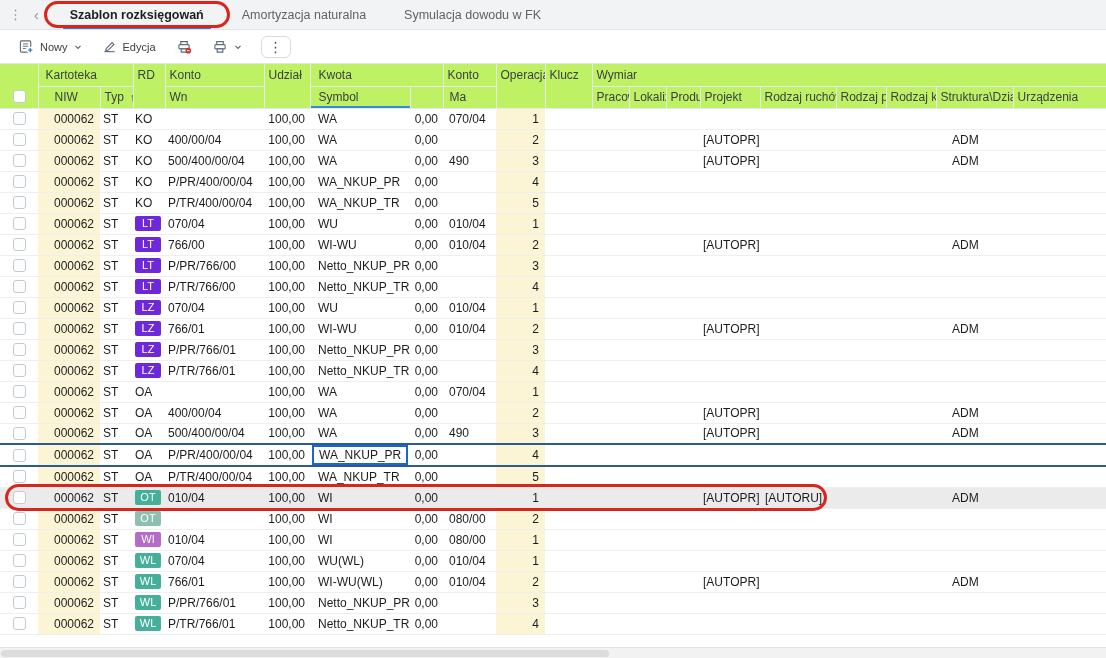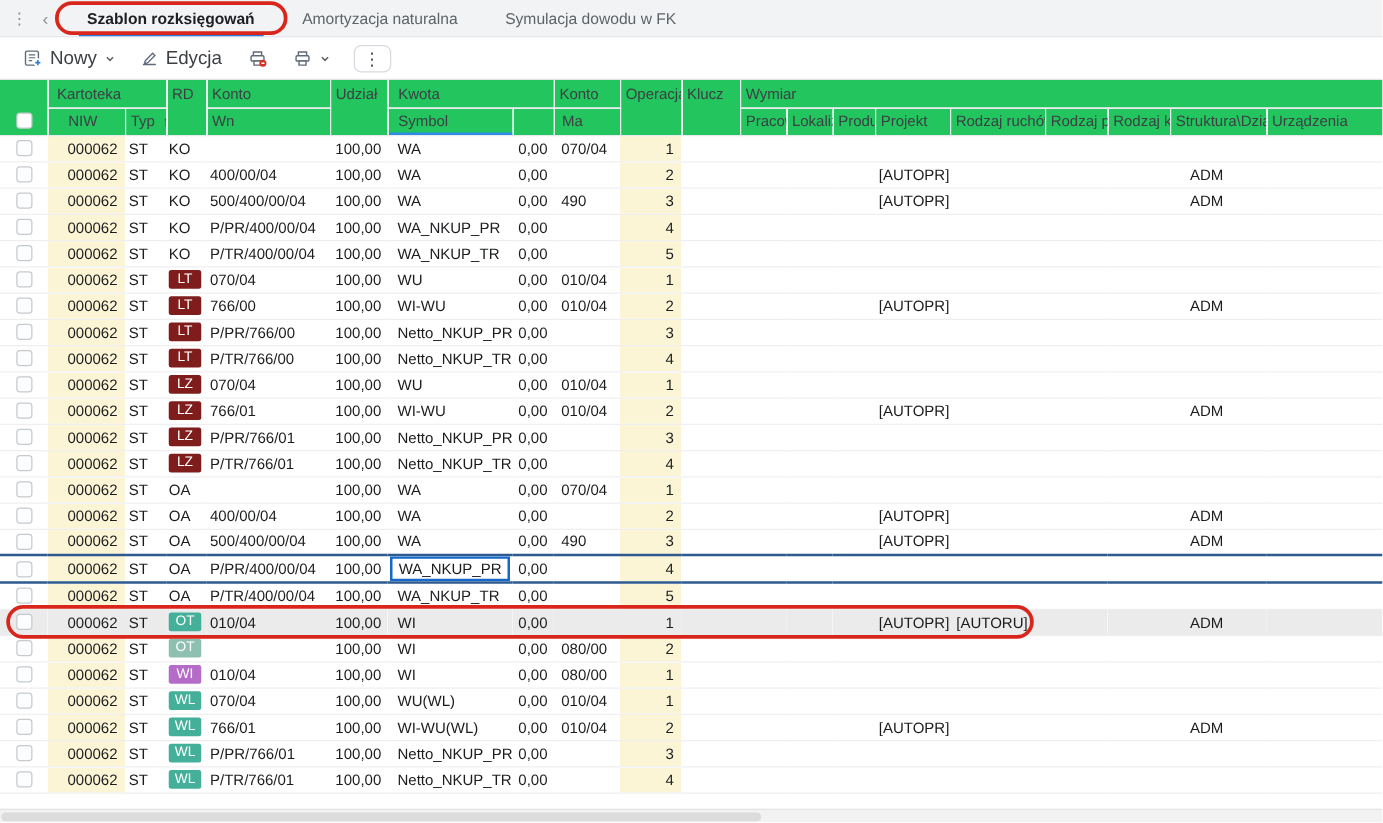--- a/index.html
+++ b/index.html
@@ -12,27 +12,27 @@
   .glyph-kebab { font-size:13px; line-height:1; cursor:pointer; }
   .glyph-chev { font-size:14px; line-height:1; cursor:pointer; }
   .tabs { display:flex; align-items:stretch; }
   .tab { position:relative; display:flex; align-items:center; padding:0 17px; margin:0 2px; font-size:12.5px; color:#5f6368; cursor:pointer; white-space:nowrap; }
   .tab.selected { color:#1c1e21;font-weight:bold; }
   .tab.selected::after { content:""; position:absolute; left:10px; right:10px; bottom:0; height:3px; background:#2b7cd9; border-radius:3px 3px 0 0; }
   .annotation-tab { position:absolute; top:1px; bottom:1px; left:-9px; right:-9px; border:3px solid #d9261c; border-radius:16px; pointer-events:none; z-index:6; }
 
   
   .toolbar { height:34px; background:#fff; border-bottom:1px solid #e4e4e4; display:flex; align-items:center; padding:0 10px; gap:2px; }
-  .tb-btn { display:flex; align-items:center; gap:6px; border:none; background:none; padding:5px 9px; font-family:"Liberation Sans",sans-serif; font-size:15px; color:#3c4043; cursor:pointer; border-radius:4px; }
+  .tb-btn { display:flex; align-items:center; gap:6px; border:none; background:none; padding:5px 9px; font-family:"Liberation Sans",sans-serif; font-size:11px; color:#3c4043; cursor:pointer; border-radius:4px; }
   .tb-btn svg { display:block; }
   .tb-btn.more { border:1px solid #d7dade; border-radius:6px; padding:2px 7px; margin-left:8px; color:#4a4d52; font-size:14px; line-height:16px; }
 
   
   .grid { border-collapse:collapse; table-layout:fixed; width:1106px; font-size:12px; color:#1b1c1e; }
-  .grid th { background:#22c55e; font-weight:normal; color:#3c4043; text-align:left; height:22px; border-right:1px solid #e8e9eb; border-bottom:1px solid #e8e9eb; padding:0 2px 0 4px; white-space:nowrap; overflow:hidden; }
+  .grid th { background:#bef264; font-weight:normal; color:#3c4043; text-align:left; height:22px; border-right:1px solid #e8e9eb; border-bottom:1px solid #e8e9eb; padding:0 2px 0 4px; white-space:nowrap; overflow:hidden; }
   .grid th.rs { vertical-align:top; padding-top:4px; }
   .grid td { height:21px; border-bottom:1px solid #efefef; padding:0 2px 0 3px; white-space:nowrap; overflow:hidden; }
   .grid td.col-yellow { background:#fbf5d6; }
   .grid tr.highlighted td { background:#ebebeb; }
   .grid tr.current td { border-top:2px solid #2e5a8f; border-bottom:2px solid #2e5a8f; }
 
   .th-sel { vertical-align:bottom !important; padding-bottom:5px !important; }
   .th-kartoteka { padding-left:7px !important; }
   .th-niw { padding-left:16px !important; }
   .th-symbol { padding-left:8px !important; box-shadow:inset 0 -2px 0 #2e8be6; }
@@ -50,21 +50,21 @@
   .td-ma { padding-left:6px !important; }
   .td-oper { text-align:right; padding-right:6px !important; }
   .td-proj { text-align:right; padding-right:3px !important; }
   .td-rr { padding-left:5px !important; }
   .td-str { padding-left:16px !important; }
   .td-dim { padding-left:3px !important; }
 
   .checkbox { width:13px; height:13px; border:1px solid #c6cacd; border-radius:3px; background:#fcfdfe; margin:0 auto; cursor:pointer; }
 
   .badge { display:inline-block; min-width:26px; padding:0 3px; height:15px; line-height:15px; border-radius:2px; text-align:center; color:#fff; font-size:11px; vertical-align:middle; }
-  .badge-pink { background:#7f1d1d; }
+  .badge-pink { background:#6d28d9; }
   .badge-teal { background:#45b09a; }
   .badge-teal-light { background:#8ec0b1; }
   .badge-purple { background:#b56bc8; }
 
   .cell-focus { display:inline-block; border:2px solid #1668c9; background:#fff; padding:1px 5px; margin-left:-6px; line-height:14px; }
 
   
   .annotation-row { position:absolute; left:5px; top:484px; width:822px; height:27px; border:3px solid #d9261c; border-radius:14px; pointer-events:none; z-index:6; }
   .hscroll { position:absolute; left:0; right:0; bottom:0; height:11px; background:#f2f2f2; border-top:1px solid #e3e3e3; }
   .hscroll-thumb { position:absolute; left:1px; top:2px; height:7px; width:55%; background:#dcdcdc; border-radius:4px; cursor:pointer; }

